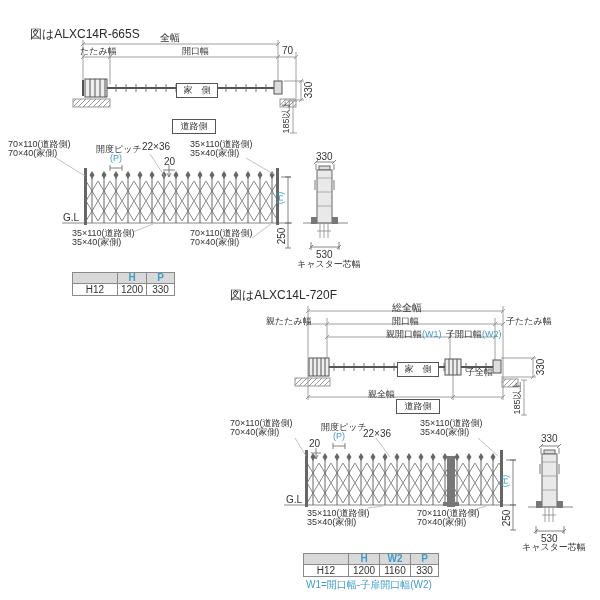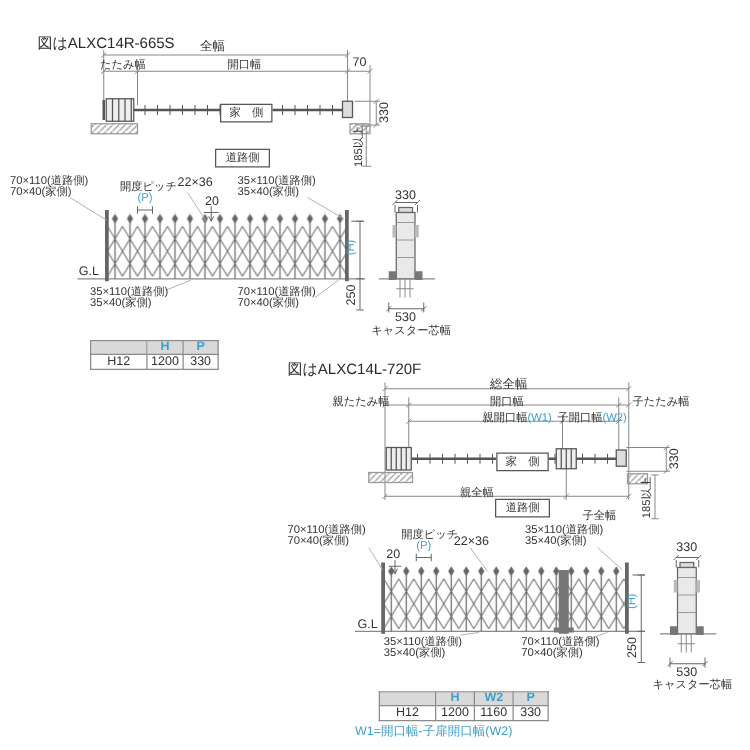--- a/index.html
+++ b/index.html
@@ -165,21 +165,21 @@
 
   <div class="lbl s10" style="left:392px;top:303px;">総全幅</div>
   <div class="lbl" style="left:266px;top:317px;text-align:right;">親たたみ幅</div>
   <div class="lbl" style="left:392px;top:317px;">開口幅</div>
   <div class="lbl" style="left:506px;top:317px;">子たたみ幅</div>
   <div class="lbl" style="left:356px;top:330px;padding-left:30px;"><span>親開口幅</span><span class="teal">(W1)</span></div>
   <div class="lbl" style="left:446px;top:330px;"><span>子開口幅</span><span class="teal">(W2)</span></div>
   <div class="box" style="left:397px;top:342px;width:40px;height:13px;">家　側</div>
   <div class="box" style="left:396px;top:379px;width:42px;height:13px;">道路側</div>
   <div class="lbl" style="left:368px;top:390px;">親全幅</div>
-  <div class="lbl" style="left:466px;top:408px;">子全幅</div>
+  <div class="lbl" style="left:466px;top:368px;">子全幅</div>
   <div class="lbl s10 rot" style="left:541px;top:367px;">330</div>
   <div class="lbl rot" style="left:518px;top:398px;">185以上</div>
 
   <svg style="left:0;top:420px;" width="600" height="128" viewBox="0 420 600 128">
     <defs>
       <pattern id="g2" x="307" y="452" width="12" height="53" patternUnits="userSpaceOnUse">
         <path d="M6,1 L8.5,5 L6,9 L3.5,5 Z" fill="#666"></path>
         <path d="M6,5 V53" stroke="#666" stroke-width="1" fill="none"></path>
         <path d="M0,11 L12,31 M12,11 L0,31 M0,31 L12,51 M12,31 L0,51" stroke="#666" stroke-width="0.8" fill="none"></path>
       </pattern>
@@ -243,15 +243,15 @@
     </tr>
     <tr>
       <td>H12</td>
       <td>1200</td>
       <td>1160</td>
       <td>330</td>
     </tr>
   </tbody>
     </table>
 
-  <div class="note" style="left:284px;top:578px;">W1=開口幅-子扉開口幅(W2)</div>
+  <div class="note" style="left:306px;top:578px;">W1=開口幅-子扉開口幅(W2)</div>
 
 </div>
 
 </body></html>

